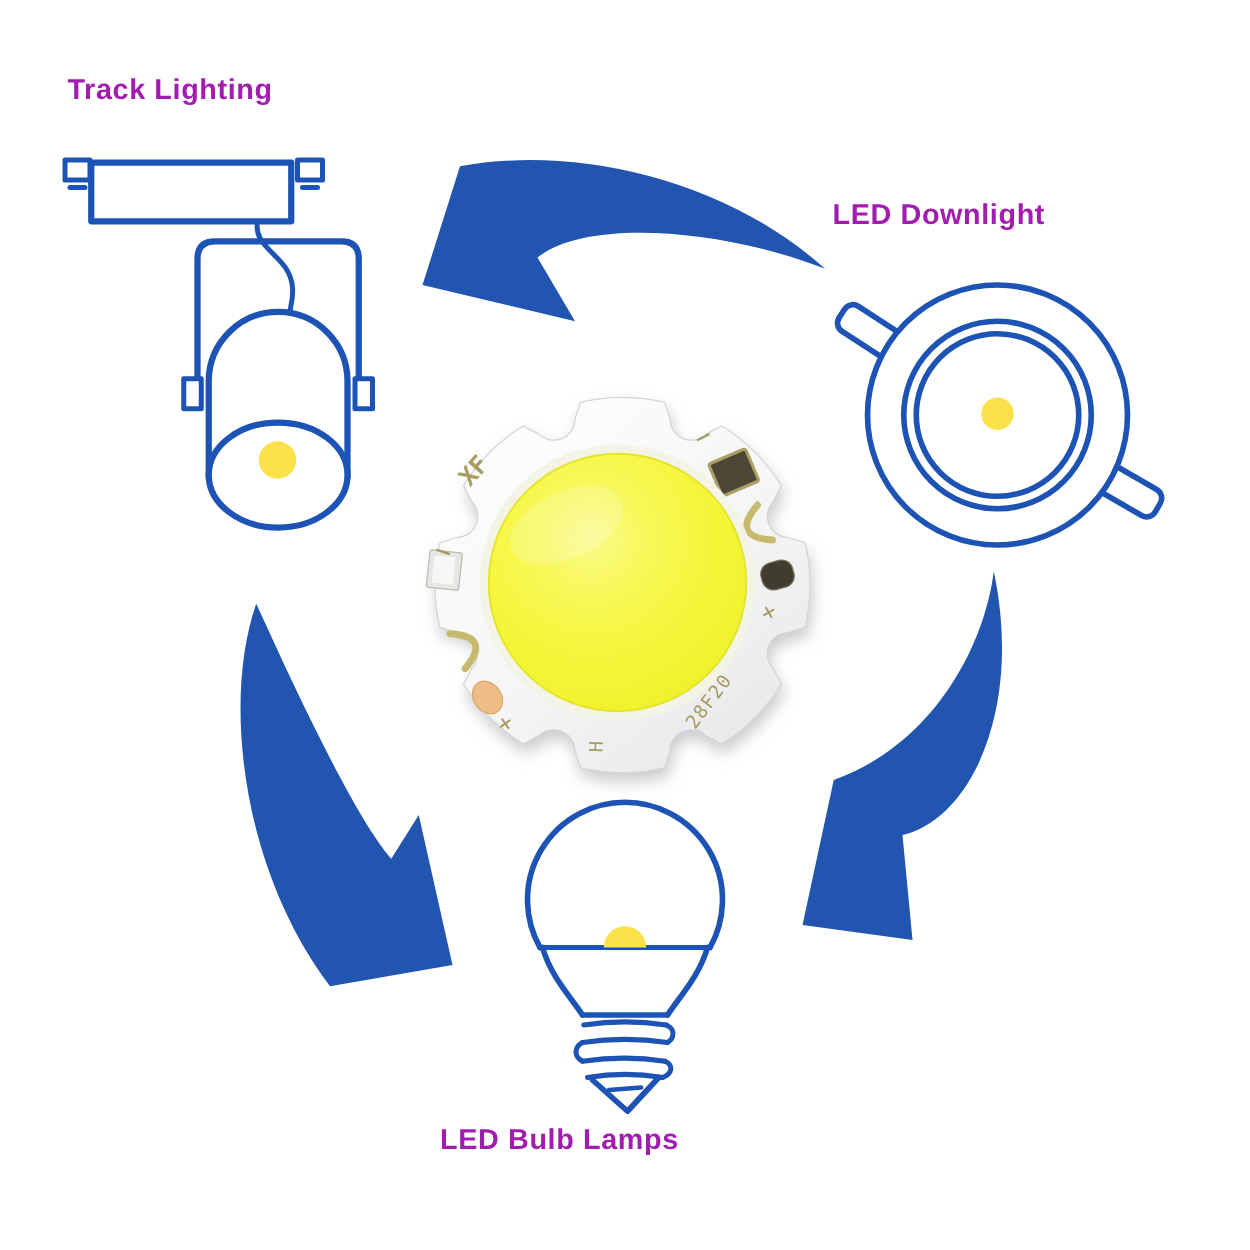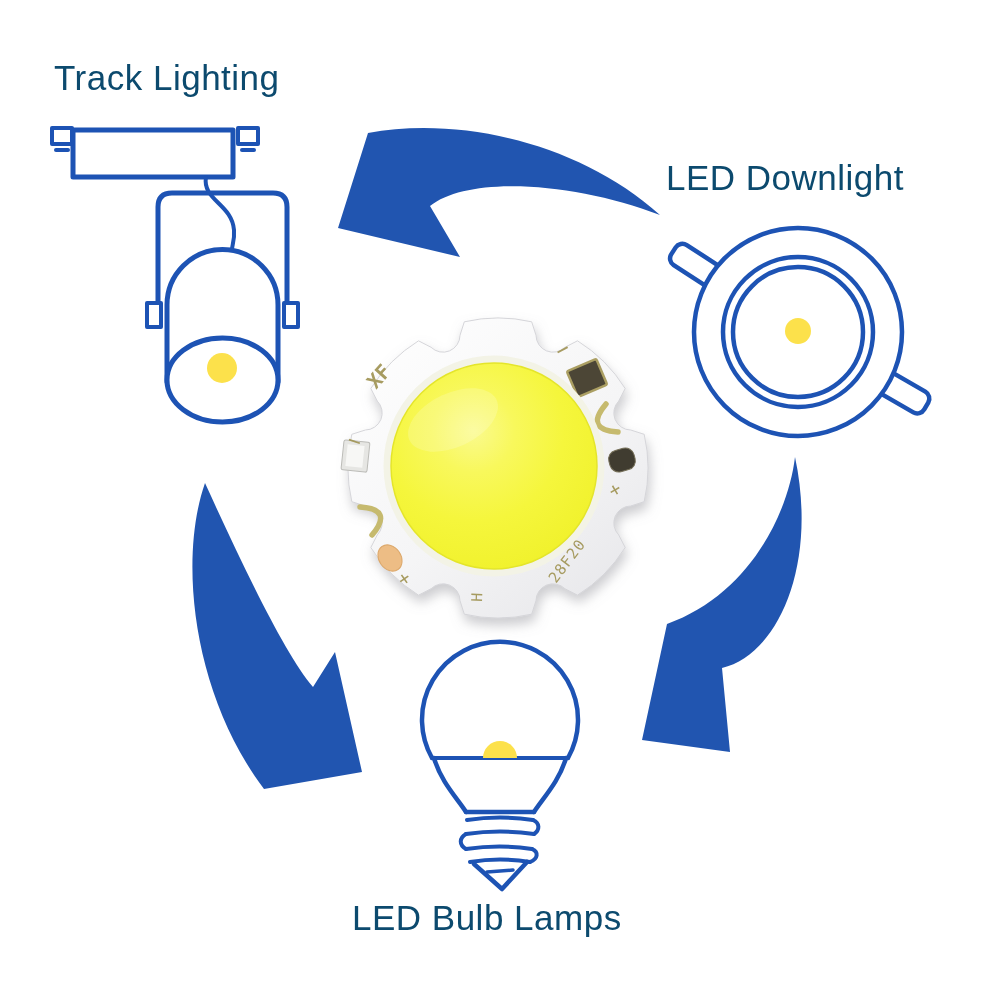--- a/index.html
+++ b/index.html
@@ -1,19 +1,19 @@
 <!DOCTYPE html>
 <html><head>
 <meta charset="utf-8">
 <style>
   html,body{margin:0;padding:0;background:#fff;}
   .stage{position:relative;width:1000px;height:1000px;background:#ffffff;overflow:hidden;
          font-family:"Liberation Sans",sans-serif;}
   .stage svg{position:absolute;left:0;top:0;}
-  .label{position:absolute;color:#0c4a6e;font-weight:normal;font-size:35px;
+  .label{position:absolute;color:#a21caf;font-weight:bold;font-size:23px;
          letter-spacing:.5px;white-space:nowrap;}
   .label-track{left:54px;top:58px;}
   .label-downlight{left:666px;top:158px;}
   .label-bulb{left:352px;top:898px;}
   .chipmark{font-family:"DejaVu Sans Mono",monospace;fill:#a39759;opacity:.95;}
 </style>
 </head>
 <body>
 
 <div class="stage">

